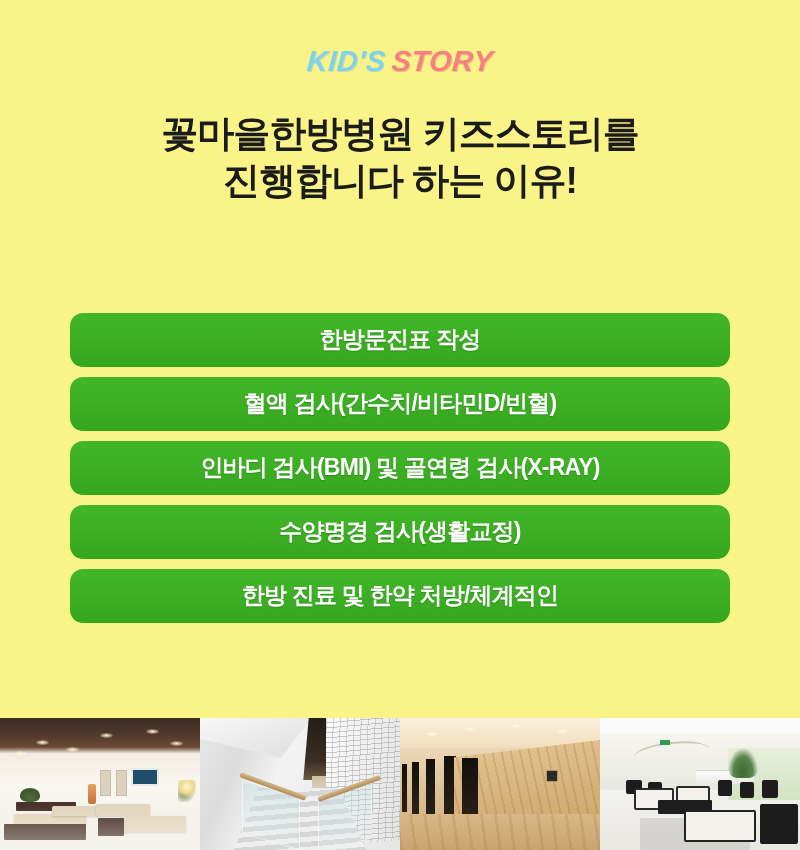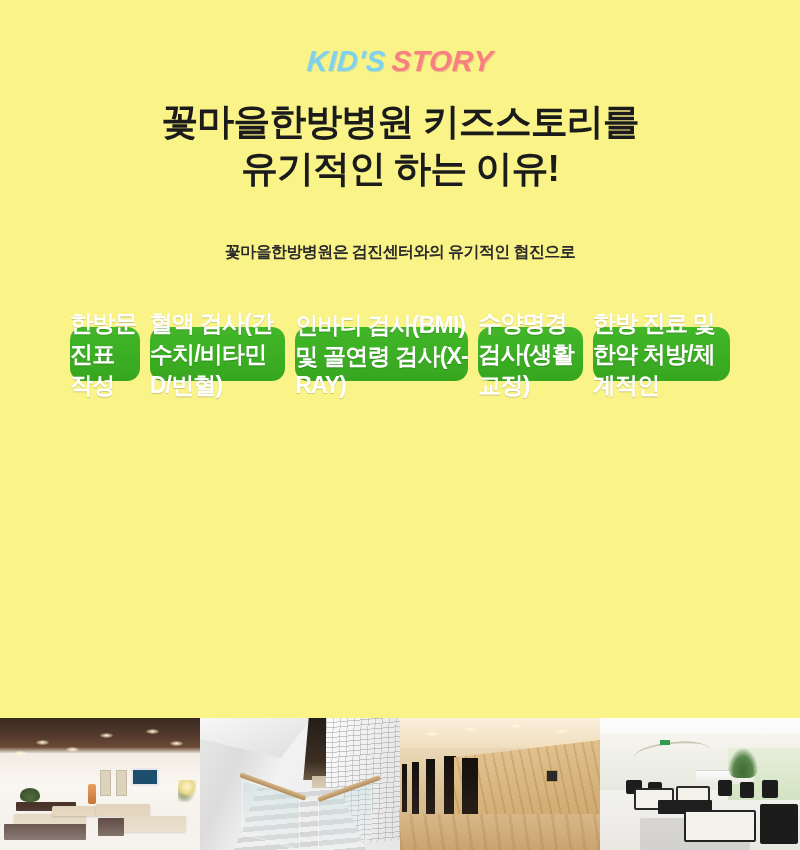--- a/index.html
+++ b/index.html
@@ -46,21 +46,21 @@
     text-shadow: 1px 1px 0 rgba(120,180,200,0.35);
   }
   .brand-story {
     color: #f87f82;
     text-shadow: 1px 1px 0 rgba(200,110,110,0.35);
     margin-left: 6px;
   }
 
   
   .headline {
-    margin-top: 12px;
+    margin-top: 24px;
     text-align: center;
     color: #1b1b1b;
     font-size: 37px;
     font-weight: bold;
     line-height: 1.27;
     letter-spacing: -1px;
   }
   .headline .ln { display: block; }
 
   
@@ -73,21 +73,21 @@
     line-height: 1.65;
     letter-spacing: -0.6px;
   }
   .subtitle .ln { display: block; }
 
   
   .pill-list {
     margin-top: 46px;
     padding: 0 70px;
     display: flex;
-    flex-direction: row;
+    flex-direction: column;
     gap: 10px;
   }
   .pill {
     height: 54px;
     border-radius: 13px;
     background: #3bad22;
     background: linear-gradient(180deg, #42b728 0%, #36a61f 100%);
     display: flex;
     align-items: center;
     justify-content: center;
@@ -289,25 +289,24 @@
 <div class="page">
 
   <div class="brand-wrap">
     <span class="brand">
       <span class="brand-kids">KID'S</span><span class="brand-story">STORY</span>
     </span>
   </div>
 
   <h1 class="headline">
     <span class="ln">꽃마을한방병원 키즈스토리를</span>
-    <span class="ln">유기적인 하는 이유!</span>
+    <span class="ln">진행합니다 하는 이유!</span>
   </h1>
 
   <p class="subtitle">
-    <span class="ln">꽃마을한방병원은 검진센터와의 유기적인 협진으로</span>
   </p>
 
   <div class="pill-list">
     <div class="pill">
       <span>한방문진표 작성</span>
     </div>
     <div class="pill">
       <span>혈액 검사(간수치/비타민D/빈혈)</span>
     </div>
     <div class="pill">

